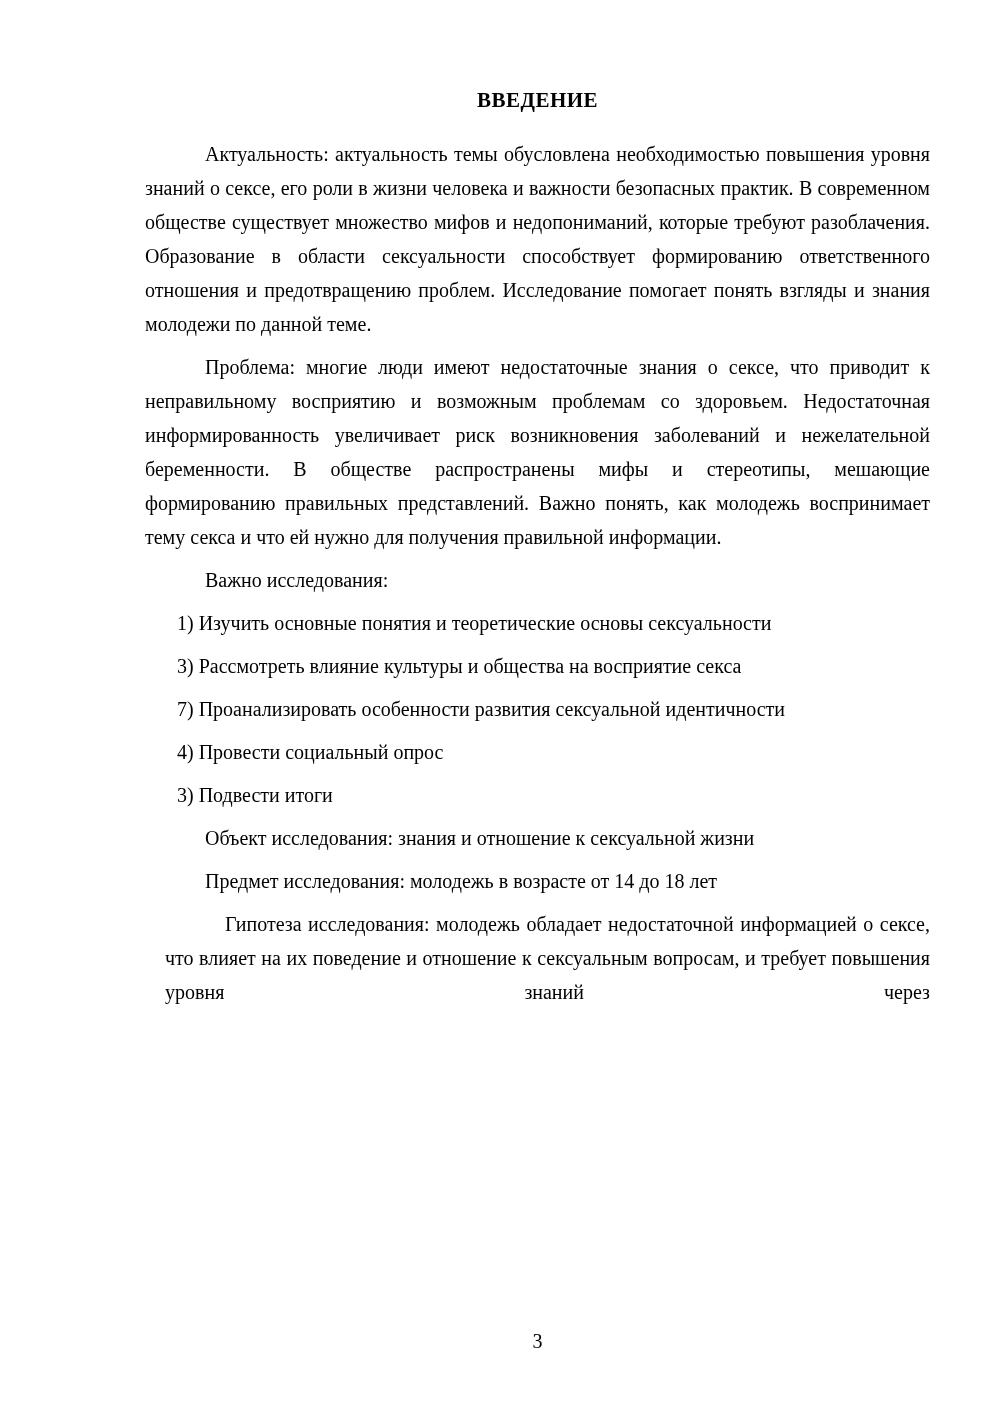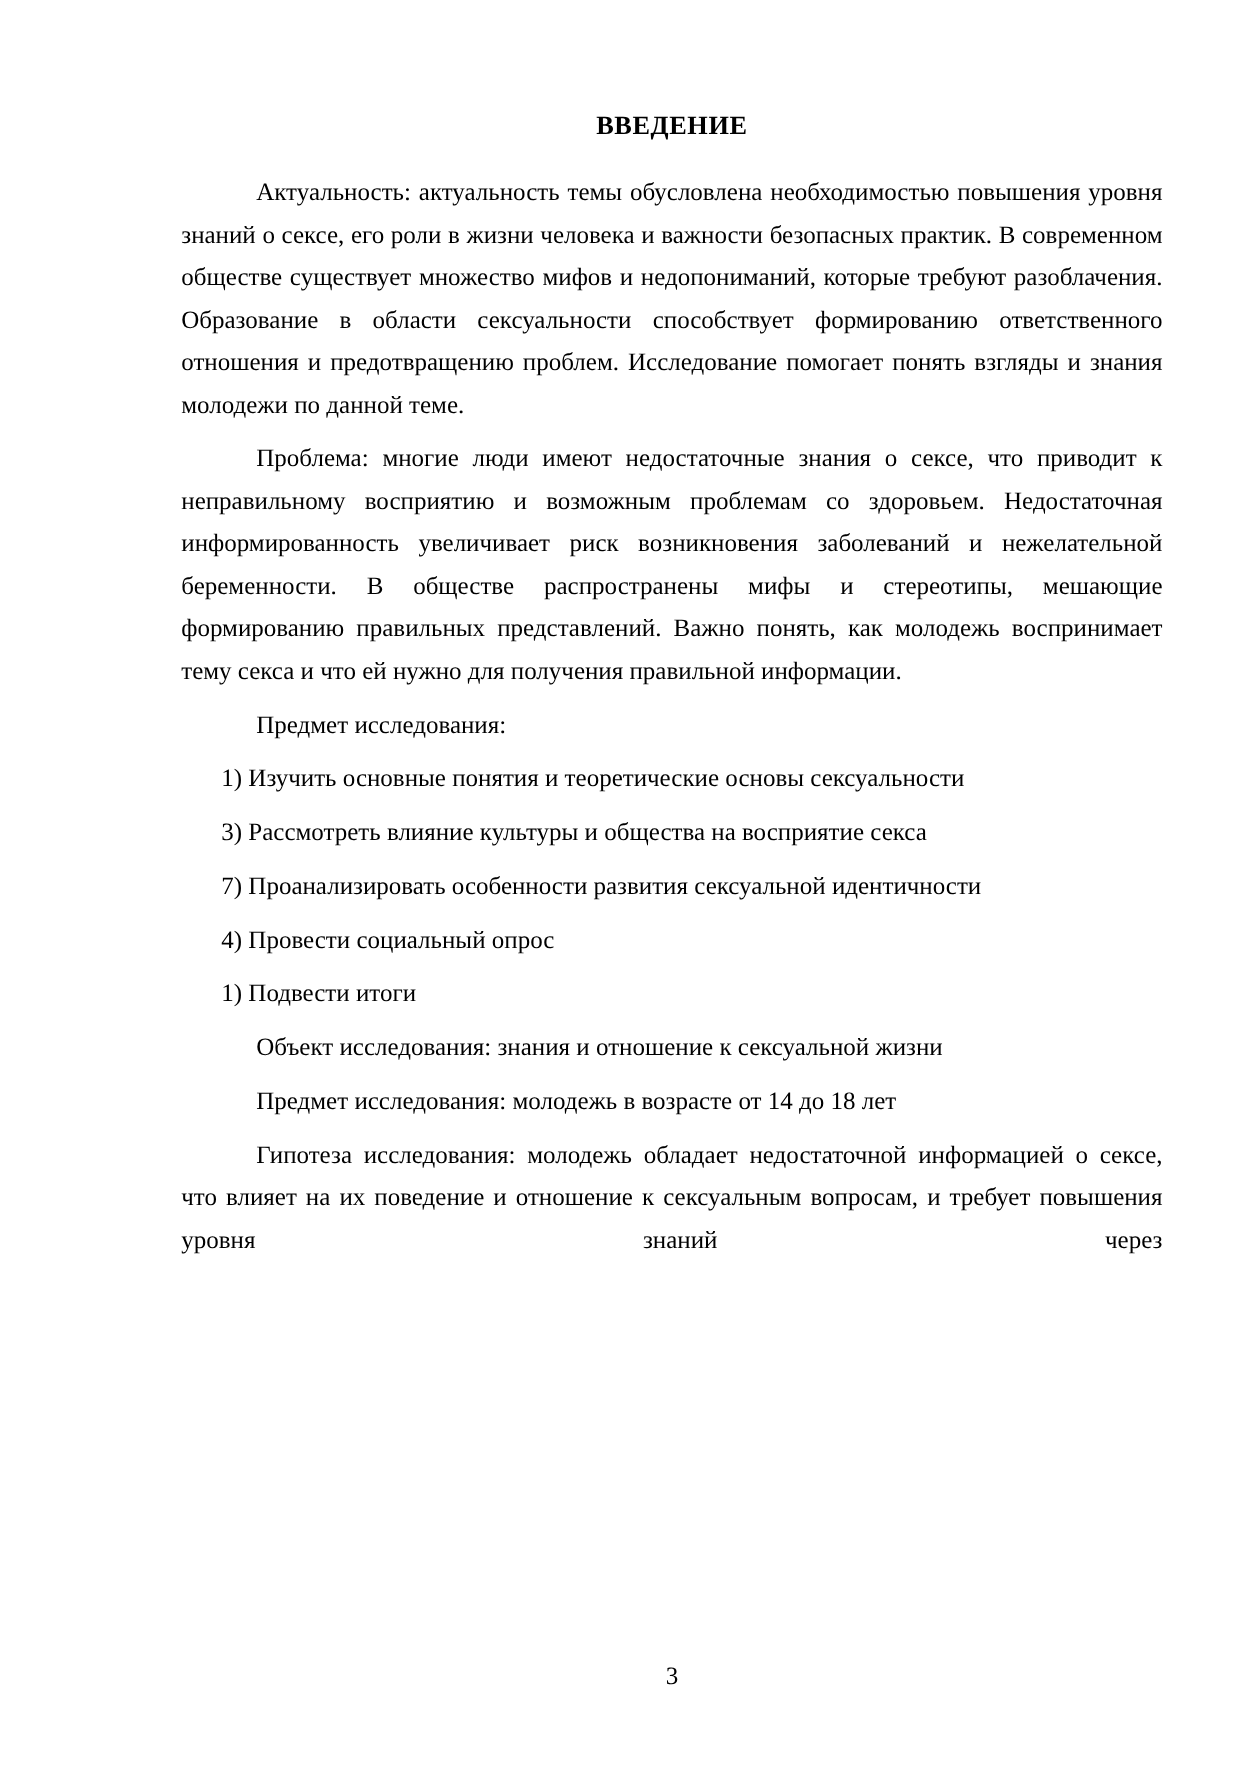--- a/index.html
+++ b/index.html
@@ -33,20 +33,21 @@
     text-indent: 60px;
   }
   .task {
     text-indent: 32px;
   }
   .space-before {
     margin-top: 8px;
   }
   .continued {
     text-align-last: justify;
+    margin-left: 20px;
   }
   .page-number {
     position: absolute;
     left: 145px;
     right: 70px;
     top: 1330px;
     text-align: center;
     font-size: 20px;
   }
 </style>
@@ -55,31 +56,31 @@
 
 <div class="page">
 
   <h1 class="doc-title">ВВЕДЕНИЕ</h1>
 
   <p class="para">Актуальность: актуальность темы обусловлена необходимостью повышения уровня знаний о сексе, его роли в жизни человека и важности безопасных практик. В современном обществе существует множество мифов и недопониманий, которые требуют разоблачения. Образование в области сексуальности способствует формированию ответственного отношения и предотвращению проблем. Исследование помогает понять взгляды и знания молодежи по данной теме.</p>
 
   <p class="para">Проблема: многие люди имеют недостаточные знания о сексе, что приводит к неправильному восприятию и возможным проблемам со здоровьем. Недостаточная информированность увеличивает риск возникновения заболеваний и нежелательной беременности. В обществе распространены мифы и стереотипы, мешающие формированию правильных представлений. Важно понять, как молодежь воспринимает тему секса и что ей нужно для получения правильной информации.</p>
 
 
-  <p class="para space-before">Предмет исследования:</p>
+  <p class="para space-before">Важно исследования:</p>
 
   <p class="para task">1) Изучить основные понятия и теоретические основы сексуальности</p>
 
   <p class="para task">3) Рассмотреть влияние культуры и общества на восприятие секса</p>
 
   <p class="para task">7) Проанализировать особенности развития сексуальной идентичности</p>
 
   <p class="para task">4) Провести социальный опрос</p>
 
-  <p class="para task">1) Подвести итоги</p>
+  <p class="para task">3) Подвести итоги</p>
 
   <p class="para space-before">Объект исследования: знания и отношение к сексуальной жизни</p>
 
   <p class="para">Предмет исследования: молодежь в возрасте от 14 до 18 лет</p>
 
   <p class="para continued">Гипотеза исследования: молодежь обладает недостаточной информацией о сексе, что влияет на их поведение и отношение к сексуальным вопросам, и требует повышения уровня знаний через</p>
 
   <div class="page-number">3</div>
 
 </div>

